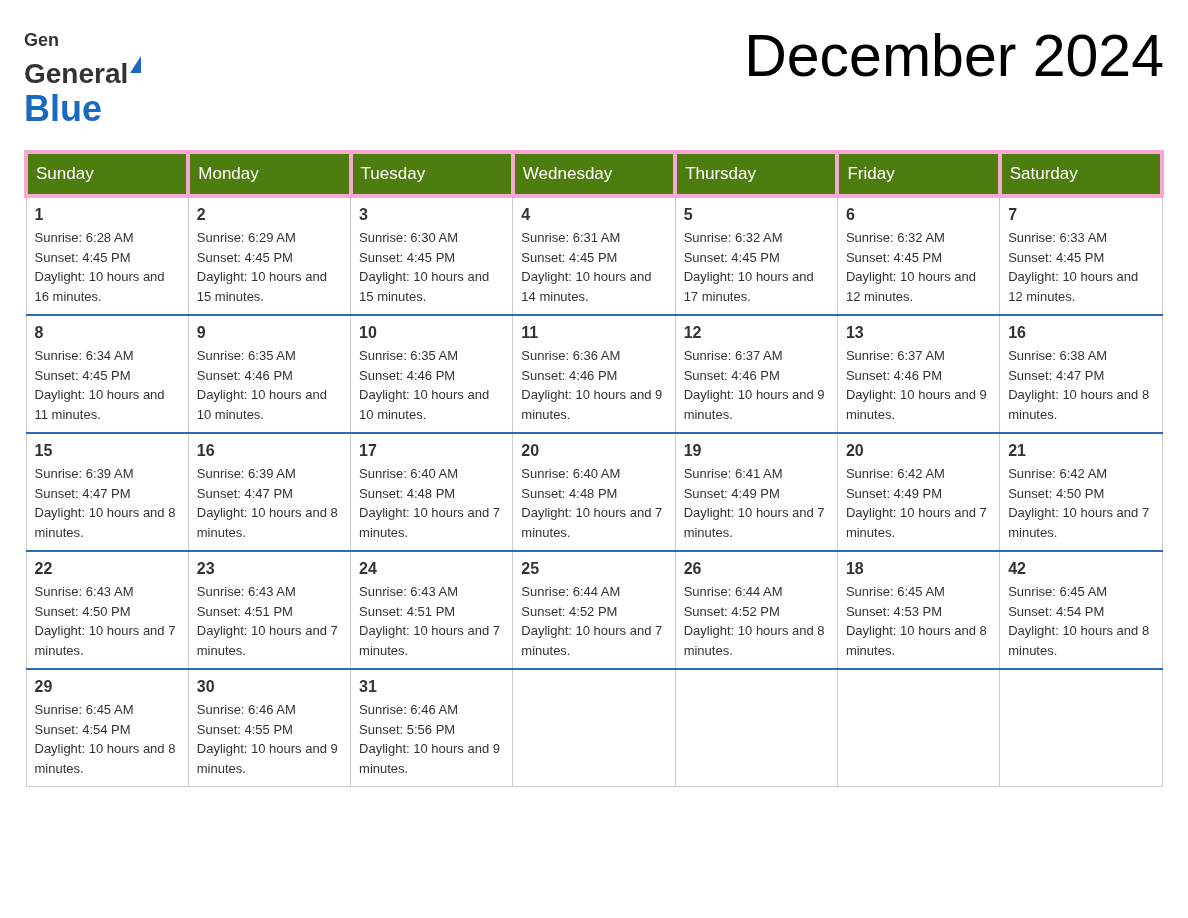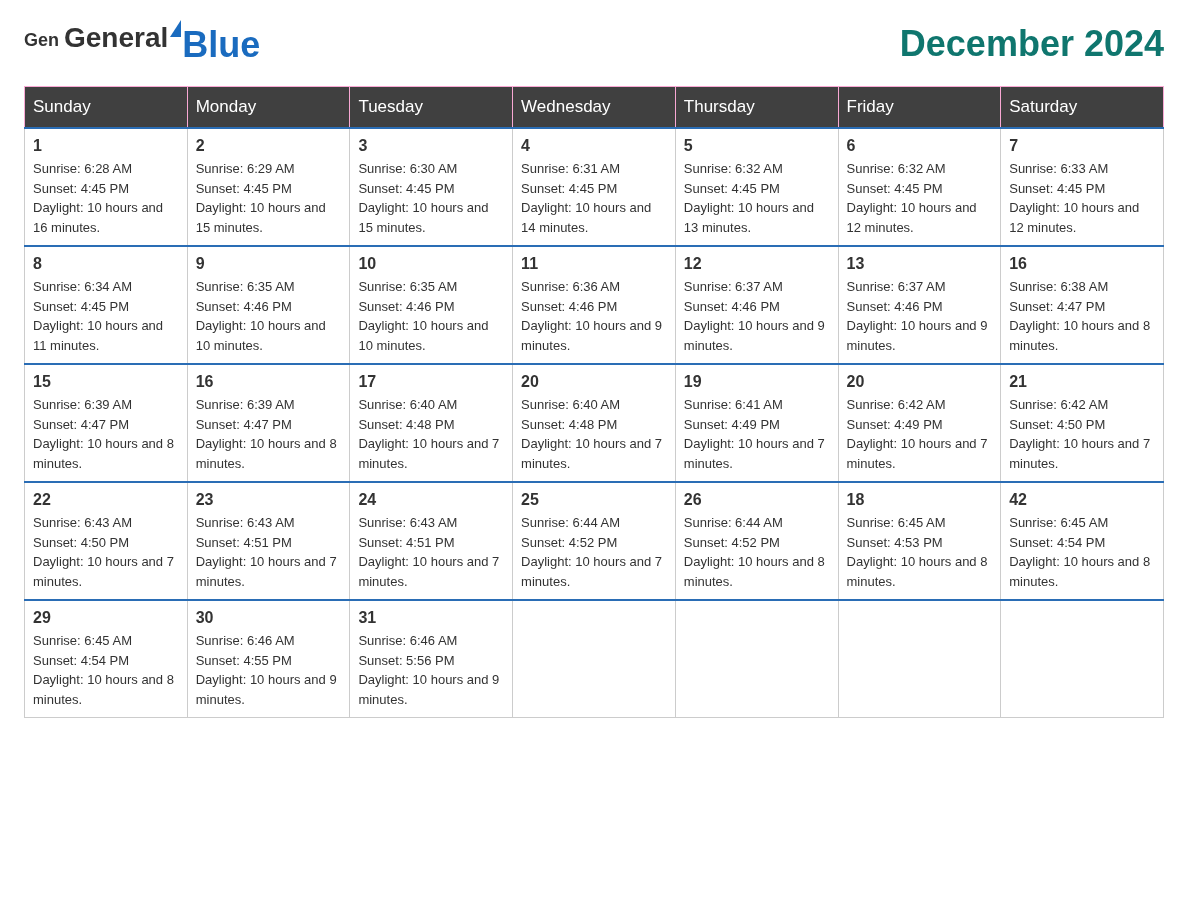--- a/index.html
+++ b/index.html
@@ -11,49 +11,50 @@
       min-height: 918px;
     }
     .header {
       display: flex;
       justify-content: space-between;
       align-items: flex-start;
       margin-bottom: 20px;
     }
     .logo {
       display: flex;
+      flex-direction: column;
       align-items: flex-start;
     }
     .title-block {
       text-align: right;
     }
     .month-title {
-      font-size: 36px;
-      font-weight: bold;
-      color: #0f766e;
+      font-size: 59px;
+      font-weight: normal;
+      color: #000000;
       line-height: 1.1;
     }
     .location-title {
       font-size: 22px;
       color: #444;
       margin-top: 4px;
     }
     .calendar {
       width: 100%;
       border-collapse: collapse;
       border: 1px solid #aaa;
     }
     .calendar th {
-      background-color: #404040;
+      background-color: #4d7c0f;
       color: #fff;
       font-size: 17px;
       font-weight: normal;
       padding: 10px 8px;
       text-align: left;
-      border: 1px solid #f9a8d4;
+      border: 4px solid #f9a8d4;
     }
     .calendar td {
       vertical-align: top;
       padding: 8px;
       border: 1px solid #ccc;
       border-top: 2px solid #2a6db5;
       width: 14.28%;
       min-height: 100px;
       font-size: 13px;
       color: #333;
@@ -150,21 +151,21 @@
           <span>Sunrise: 6:31 AM</span><br>
           <span>Sunset: 4:45 PM</span><br>
           <span>Daylight: 10 hours and 14 minutes.</span>
         </div>
       </td>
         <td>
         <span class="day-number">5</span>
         <div class="day-info">
           <span>Sunrise: 6:32 AM</span><br>
           <span>Sunset: 4:45 PM</span><br>
-          <span>Daylight: 10 hours and 13 minutes.</span>
+          <span>Daylight: 10 hours and 17 minutes.</span>
         </div>
       </td>
         <td>
         <span class="day-number">6</span>
         <div class="day-info">
           <span>Sunrise: 6:32 AM</span><br>
           <span>Sunset: 4:45 PM</span><br>
           <span>Daylight: 10 hours and 12 minutes.</span>
         </div>
       </td>

